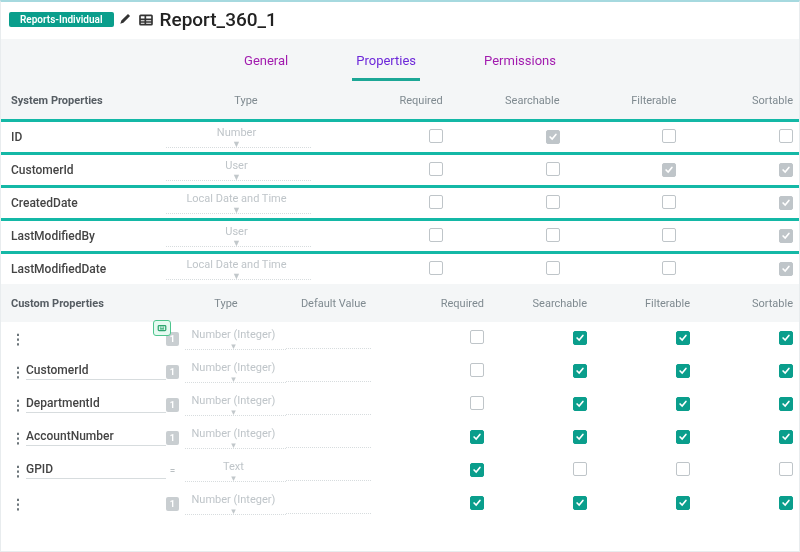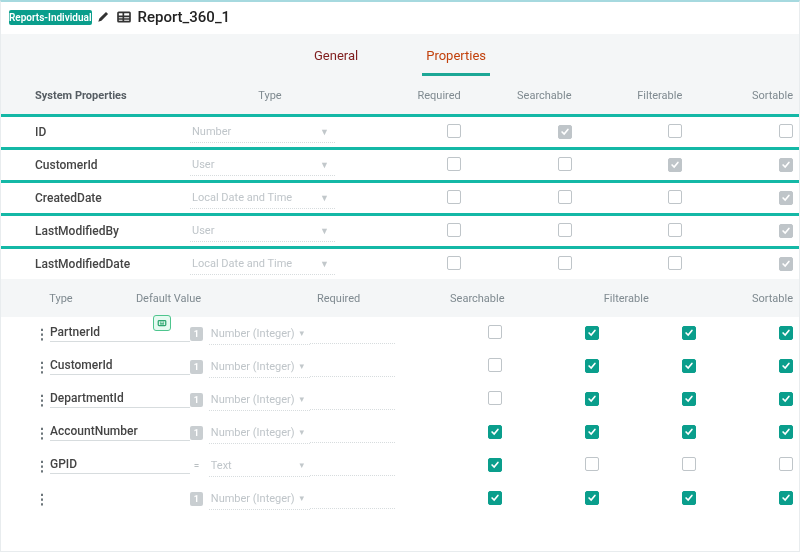--- a/index.html
+++ b/index.html
@@ -20,70 +20,70 @@
     display: flex;
     align-items: center;
     gap: 6px;
     padding: 6px 8px 8px 8px;
   }
   .badge {
     background: #0a9e8c;
     color: #fff;
     font-size: 10px;
     font-weight: 600;
-    padding: 2px 0;
+    padding: 2px 11px;
     border-radius: 2px;
   }
   .pencil-icon, .table-icon {
     font-size: 12px; color: #333;
   }
   .table-icon svg { vertical-align: middle; }
   .title {
-    font-size: 15px;
+    font-size: 19px;
     font-weight: 500;
     color: #222;
   }
 
   
   .tab-bar {
     background: #f4f6f7;
     display: flex;
     justify-content: center;
     gap: 60px;
     padding: 10px 0 0 0;
   }
   .tab {
     padding: 4px 4px 10px;
     font-size: 13px;
-    color: #7f1d1d;
+    color: #a21caf;
     cursor: pointer;
     border-bottom: 3px solid transparent;
   }
   .tab.active {
-    color: #c2410c;
+    color: #6d28d9;
     border-bottom-color: #1ca796;
   }
 
   
   .grid {
     width: 100%;
   }
   .row {
     display: flex;
     align-items: center;
     min-height: 33px;
     padding: 0 6px 0 0;
   }
   .row.head {
     background: #f4f6f7;
     color: #7f8a90;
     font-size: 11px;
     height: 38px;
   }
-  .col-name   { width: 165px; padding-left: 10px; font-weight: 600; color: #505860; margin-left: 24px; }
+  .col-name   { width: 165px; padding-left: 10px; font-weight: 600; color: #505860; }
   .row.head .col-name { font-weight: 700; color: #565d63;}
   .col-type   { width: 155px; }
   .col-default{ width: 95px; }
   .col-flag   { flex: 1; text-align: right; }
 
   
   .sys .col-name { width: 165px; }
   .sys .col-type { width: 160px; }
   .sys .col-flag { flex: 1; }
 
@@ -98,20 +98,21 @@
   
   .type-select {
     display:flex; align-items:center; justify-content:space-between;
     height: 22px;
     color: #bfc5c9;
     font-size: 11px;
     padding: 0 6px 0 2px;
     border-bottom: 1px dotted #d7dcde;
     width: 145px;
     cursor: pointer;
+    flex-direction: column;
   }
   .type-select .caret {
     font-size: 9px; color: #c2c8cb;
   }
 
   .cust .type-select { width: 110px; }
   .cust .col-type { width: 120px; display:flex; align-items:center; gap:6px;}
   .num-badge {
     width: 14px; height: 14px; border-radius:2px;
     background:#c9ced1; color:#fff; font-size:9px; font-weight:700;
@@ -175,20 +176,21 @@
       <rect x="3" y="5" width="18" height="14" rx="1"></rect>
         <path d="M3 11h18M3 15h18M11 5v14"></path>
     </svg>
   </span>
   <span class="title">Report_360_1</span>
 </div>
 
 <div class="tab-bar">
   <div class="tab">General</div>
   <div class="tab active">Properties</div>
+  <div class="tab">Permissions</div>
 </div>
 
 <div class="grid sys" id="sys-grid">
   <div class="row head">
     <div class="col-name">System Properties</div>
     <div class="col-type" style="text-align:center;">Type</div>
     <div class="col-flag">Required</div>
     <div class="col-flag">Searchable</div>
     <div class="col-flag">Filterable</div>
     <div class="col-flag">Sortable</div>
@@ -307,37 +309,37 @@
     <div class="col-flag"><span class="chk on gray">
     <svg width="10" height="10" viewBox="0 0 24 24" fill="none" stroke-width="4" stroke-linecap="round">
             <path d="M5 12l5 5 9-11"></path>
           </svg>
   </span></div>
     </div>
   </div>
 
 <div class="grid cust custom-wrap" id="cust-grid">
   <div class="row head">
+    <div class="col-name">Custom Properties</div>
     <div class="col-type" style="justify-content:center;">Type</div>
     <div class="col-default" style="text-align:center;">Default Value</div>
     <div class="col-flag">Required</div>
     <div class="col-flag">Searchable</div>
     <div class="col-flag">Filterable</div>
     <div class="col-flag">Sortable</div>
   </div>
   <div class="green-chip">
     <svg width="12" height="10" viewBox="0 0 24 24" fill="none" stroke="currentColor" stroke-width="3">
         <rect x="3" y="6" width="18" height="12" rx="2"></rect>
         <path d="M7 10h2M11 10h2M15 10h2M7 14h10"></path>
       </svg>
   </div>
 <div class="row body">
     <div class="col-name">
       <span class="drag">⋮</span>
-      <span class="prop-name">PartnerId</span>
     </div>
     <div class="col-type">
       <span class="num-badge">1</span>
       <div class="type-select">
         <span>Number (Integer)</span>
         <span class="caret">▾</span>
       </div>
     </div>
     <div class="col-default">
       <input class="default-input" value="" style="">

